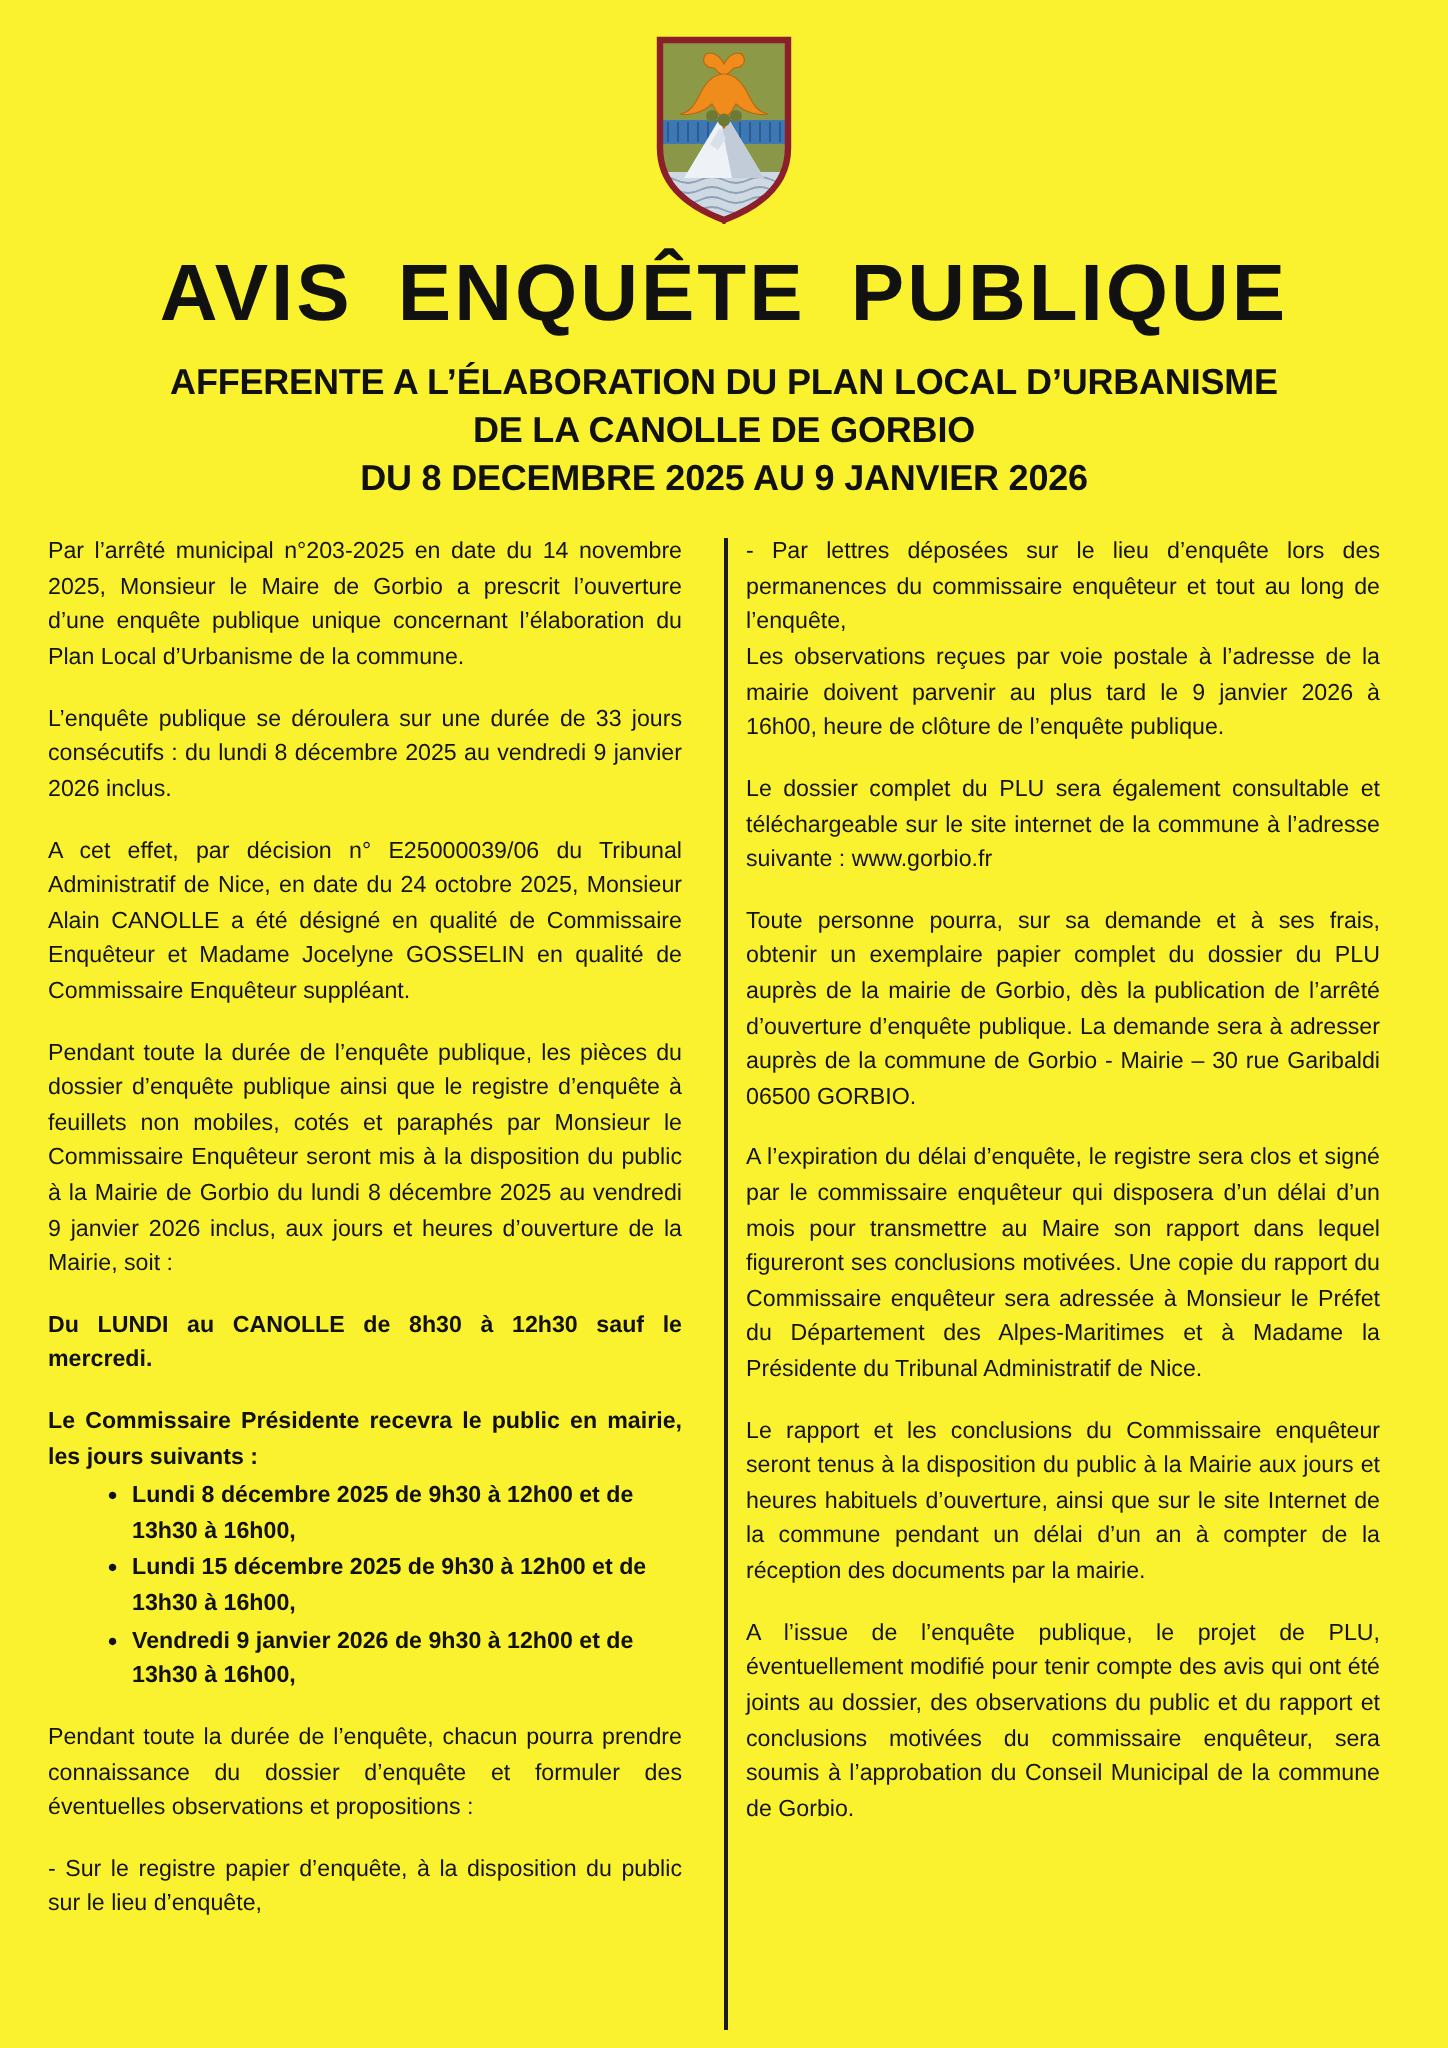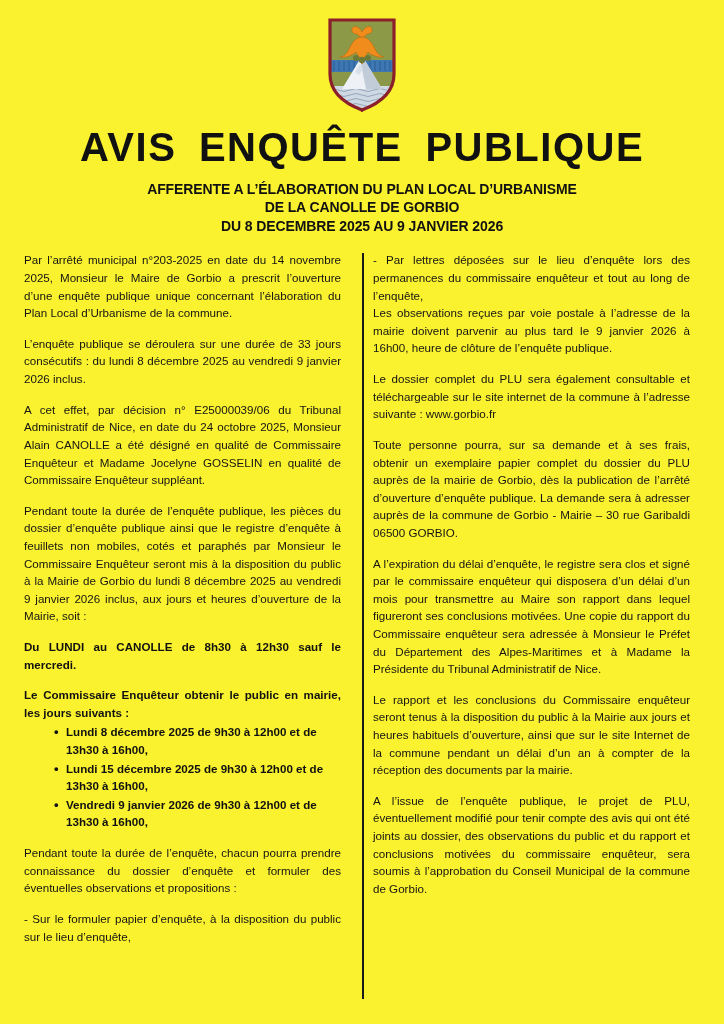--- a/index.html
+++ b/index.html
@@ -42,21 +42,21 @@
     letter-spacing: 1.5px;
     word-spacing: 10px;
     line-height: 1.05;
     margin-top: 14px;
     color: #111;
     font-family: "Liberation Sans", sans-serif;
   }
   .subtitle {
     text-align: center;
     font-weight: 800;
-    font-size: 14px;
+    font-size: 18px;
     line-height: 1.32;
     margin-top: 12px;
     letter-spacing: -0.1px;
     color: #111;
   }
   .subtitle div { white-space: nowrap; }
 
   
   .columns {
     position: relative;
@@ -195,28 +195,28 @@
 
   <div class="columns">
     <div class="divider"></div>
 
     <div class="col col-left">
       <p class="body">Par l’arrêté municipal n°203-2025 en date du 14 novembre 2025, Monsieur le Maire de Gorbio a prescrit l’ouverture d’une enquête publique unique concernant l’élaboration du Plan Local d’Urbanisme de la commune.</p>
       <p class="body">L’enquête publique se déroulera sur une durée de 33 jours consécutifs : du lundi 8 décembre 2025 au vendredi 9 janvier 2026 inclus.</p>
       <p class="body">A cet effet, par décision n° E25000039/06 du Tribunal Administratif de Nice, en date du 24 octobre 2025, Monsieur Alain CANOLLE a été désigné en qualité de Commissaire Enquêteur et Madame Jocelyne GOSSELIN en qualité de Commissaire Enquêteur suppléant.</p>
       <p class="body">Pendant toute la durée de l’enquête publique, les pièces du dossier d’enquête publique ainsi que le registre d’enquête à feuillets non mobiles, cotés et paraphés par Monsieur le Commissaire Enquêteur seront mis à la disposition du public à la Mairie de Gorbio du lundi 8 décembre 2025 au vendredi 9 janvier 2026 inclus, aux jours et heures d’ouverture de la Mairie, soit :</p>
       <p class="bold">Du LUNDI au CANOLLE de 8h30 à 12h30 sauf le mercredi.</p>
-      <p class="bold nogap">Le Commissaire Enquêteur obtenir le public en mairie, les jours suivants :</p>
+      <p class="bold nogap">Le Commissaire Présidente recevra le public en mairie, les jours suivants :</p>
       <ul class="dates">
         <li>Lundi 8 décembre 2025 de 9h30 à 12h00 et de 13h30 à 16h00,</li>
         <li>Lundi 15 décembre 2025 de 9h30 à 12h00 et de 13h30 à 16h00,</li>
         <li>Vendredi 9 janvier 2026 de 9h30 à 12h00 et de 13h30 à 16h00,</li>
       </ul>
       <p class="body">Pendant toute la durée de l’enquête, chacun pourra prendre connaissance du dossier d’enquête et formuler des éventuelles observations et propositions :</p>
-      <p class="body tight">- Sur le formuler papier d’enquête, à la disposition du public sur le lieu d’enquête,</p>
+      <p class="body tight">- Sur le registre papier d’enquête, à la disposition du public sur le lieu d’enquête,</p>
     </div>
 
     <div class="col col-right">
       <p class="body tight">- Par lettres déposées sur le lieu d’enquête lors des permanences du commissaire enquêteur et tout au long de l’enquête,</p>
       <p class="body">Les observations reçues par voie postale à l’adresse de la mairie doivent parvenir au plus tard le 9 janvier 2026 à 16h00, heure de clôture de l’enquête publique.</p>
       <p class="body">Le dossier complet du PLU sera également consultable et téléchargeable sur le site internet de la commune à l’adresse suivante : www.gorbio.fr</p>
       <p class="body">Toute personne pourra, sur sa demande et à ses frais, obtenir un exemplaire papier complet du dossier du PLU auprès de la mairie de Gorbio, dès la publication de l’arrêté d’ouverture d’enquête publique. La demande sera à adresser auprès de la commune de Gorbio - Mairie – 30 rue Garibaldi 06500 GORBIO.</p>
       <p class="body">A l’expiration du délai d’enquête, le registre sera clos et signé par le commissaire enquêteur qui disposera d’un délai d’un mois pour transmettre au Maire son rapport dans lequel figureront ses conclusions motivées. Une copie du rapport du Commissaire enquêteur sera adressée à Monsieur le Préfet du Département des Alpes-Maritimes et à Madame la Présidente du Tribunal Administratif de Nice.</p>
       <p class="body">Le rapport et les conclusions du Commissaire enquêteur seront tenus à la disposition du public à la Mairie aux jours et heures habituels d’ouverture, ainsi que sur le site Internet de la commune pendant un délai d’un an à compter de la réception des documents par la mairie.</p>
       <p class="body">A l’issue de l’enquête publique, le projet de PLU, éventuellement modifié pour tenir compte des avis qui ont été joints au dossier, des observations du public et du rapport et conclusions motivées du commissaire enquêteur, sera soumis à l’approbation du Conseil Municipal de la commune de Gorbio.</p>

